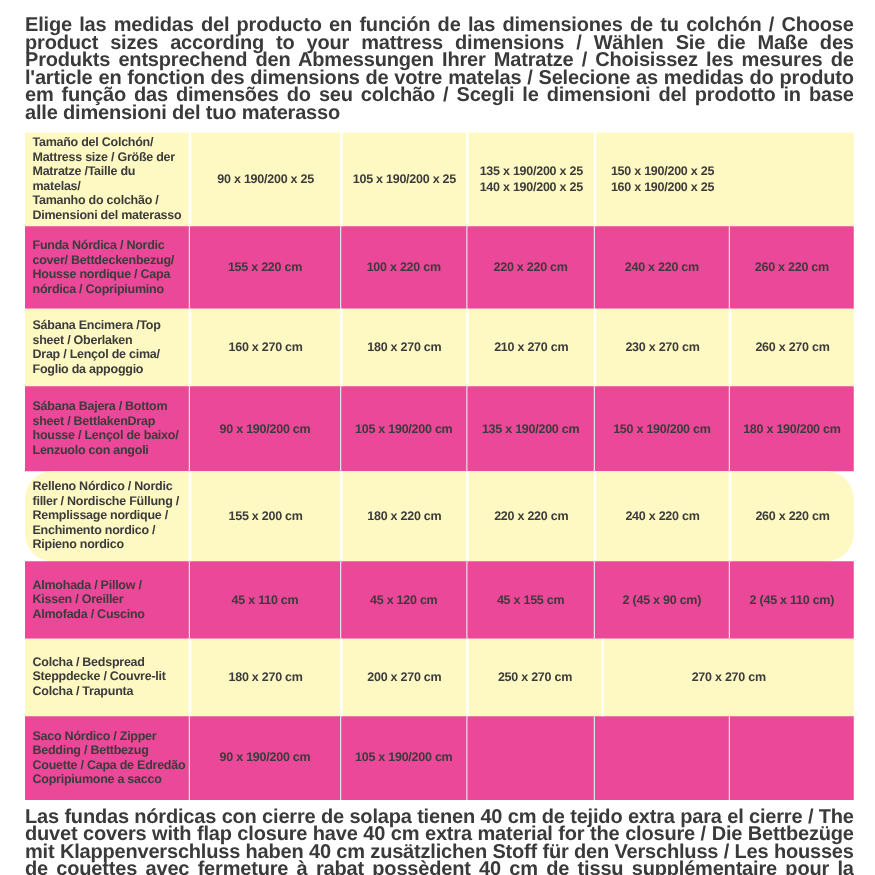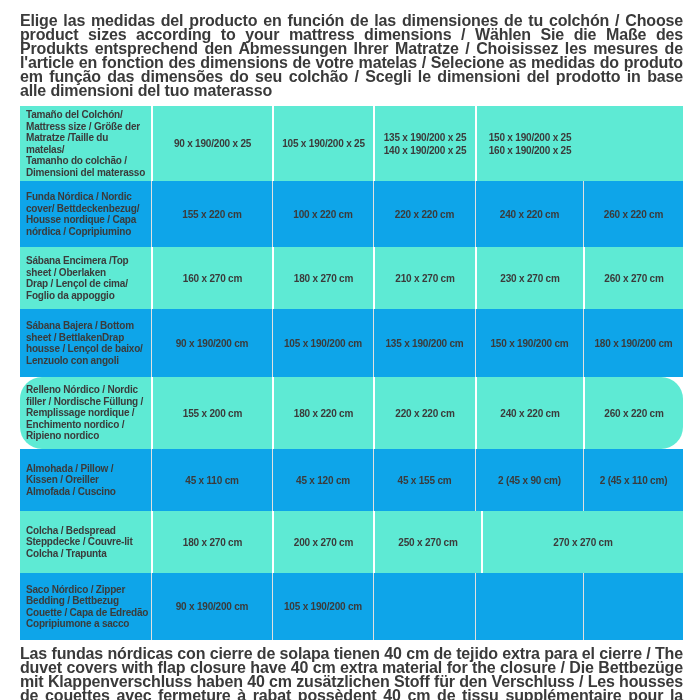--- a/index.html
+++ b/index.html
@@ -24,22 +24,22 @@
   }
   .size-table {
     width: 663px;
     margin-top: 8px;
   }
   .row {
     display: flex;
     align-items: stretch;
     width: 100%;
   }
-  .row-gray { background: #5eead4; }
-  .row-white { background: #0ea5e9; }
+  .row-gray { background: #fef9c3; }
+  .row-white { background: #ec4899; }
   .cell {
     display: flex;
     align-items: center;
     justify-content: center;
     text-align: center;
     font-size: 10px;
     font-weight: bold;
     letter-spacing: -0.2px;
     line-height: 13px;
     white-space: pre-line;

